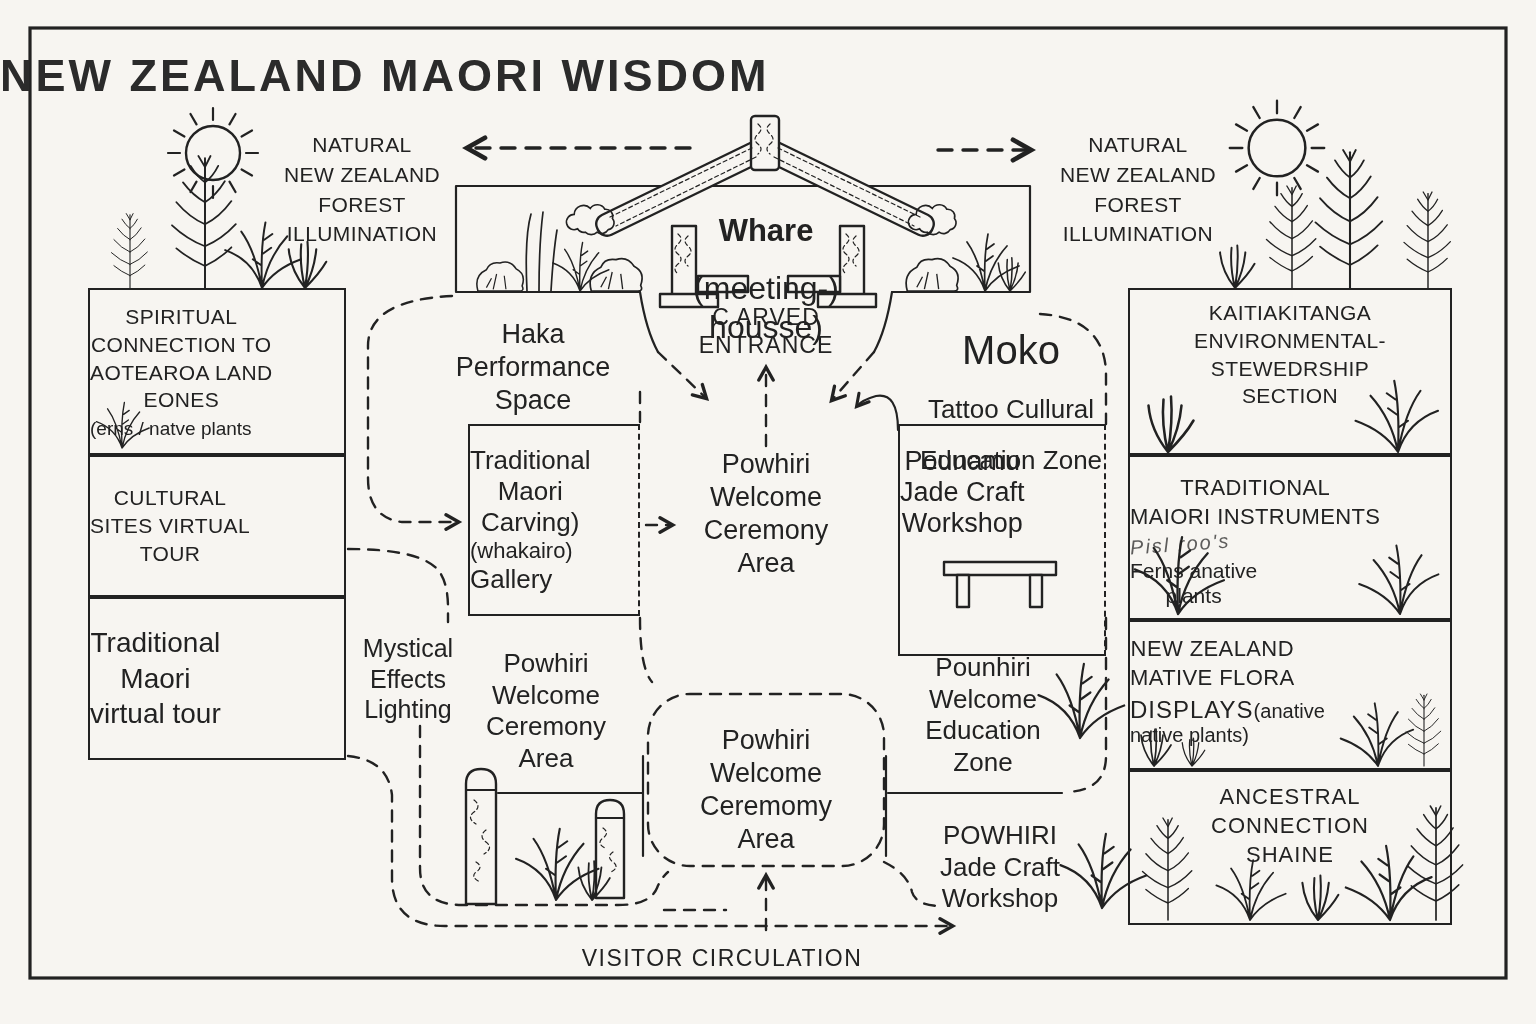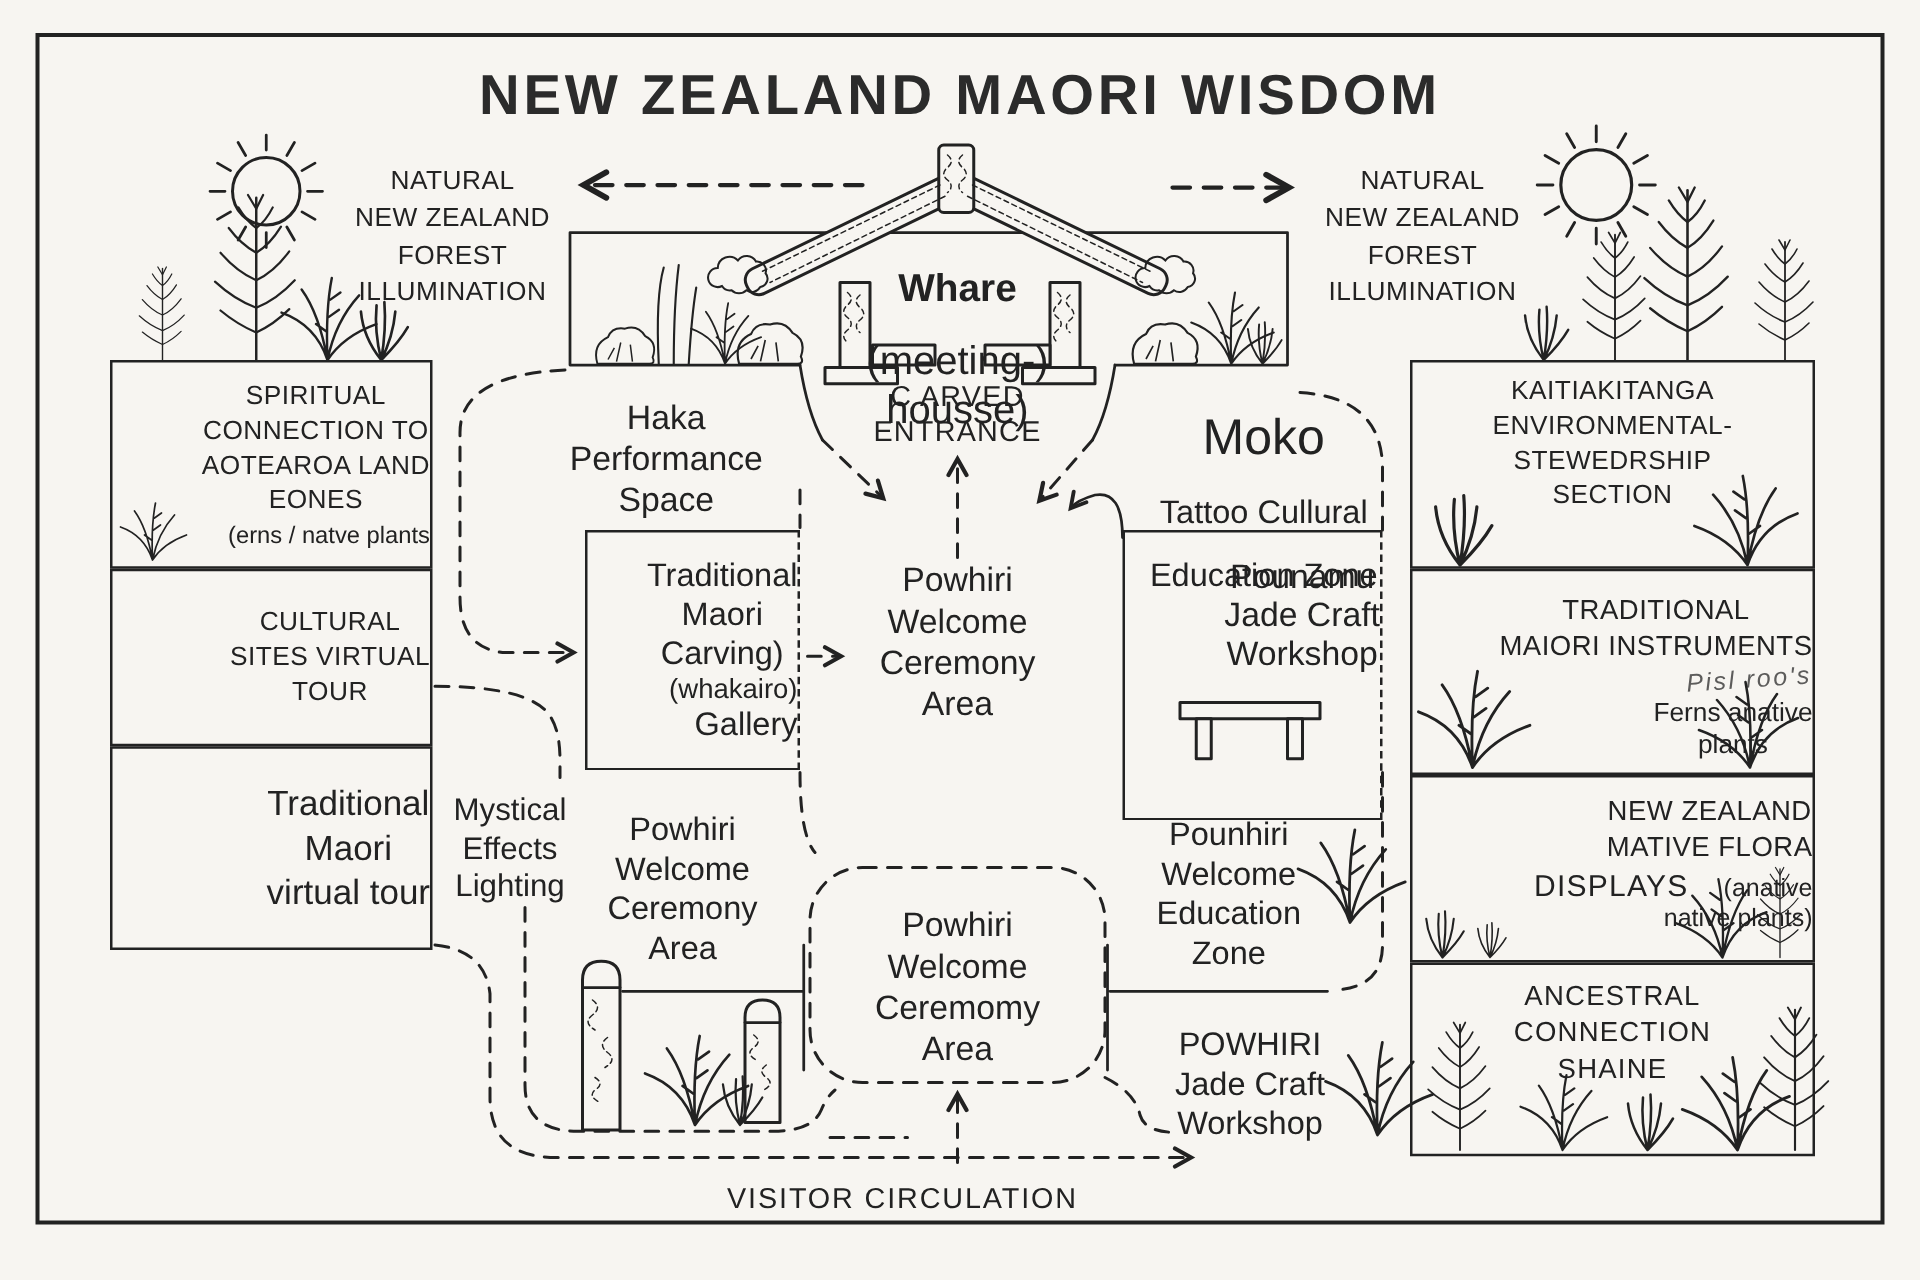--- a/index.html
+++ b/index.html
@@ -11,23 +11,23 @@
   svg.art{position:absolute;left:0;top:0;z-index:1;}
   .ln{fill:none;stroke:#222;stroke-width:2.2;stroke-linecap:round;stroke-linejoin:round;}
   .lnf{fill:#f7f5f1;stroke:#222;stroke-width:2.4;stroke-linejoin:round;}
   .d1{fill:none;stroke:#222;stroke-width:2.4;stroke-linecap:round;stroke-dasharray:11 9;}
   .d2{fill:none;stroke:#222;stroke-width:3.4;stroke-linecap:round;stroke-dasharray:14 11;}
   .plant{fill:none;stroke:#222;stroke-width:1.7;stroke-linecap:round;}
   .carve{fill:none;stroke:#222;stroke-width:1.2;stroke-linecap:round;stroke-dasharray:4 3;}
   .lbl{position:absolute;z-index:3;text-align:center;white-space:pre-line;line-height:1.22;}
   .caps{letter-spacing:.6px;}
   .box{position:absolute;z-index:2;border:2.6px solid #222;box-sizing:border-box;
-       display:flex;flex-direction:column;align-items:flex-end;justify-content:center;
+       display:flex;flex-direction:column;align-items:flex-start;justify-content:center;
        text-align:center;white-space:pre-line;background:transparent;}
-  .title{position:absolute;left:0;right:0;top:50px;z-index:3;text-align:center;
+  .title{position:absolute;left:0;right:0;top:50px;z-index:3;text-align:left;
          font-size:45px;font-weight:bold;letter-spacing:3px;color:#2b2b2b;}
   .natural{font-size:21px;line-height:1.42;letter-spacing:.4px;width:260px;}
   .z27{font-size:27px;}
   .z26{font-size:26px;}
   .capsbox{font-size:21px;line-height:1.32;letter-spacing:.4px;}
   .note{font-size:19px;margin-top:4px;}
   .big{font-size:28px;line-height:1.28;}
   .scribble{font-style:italic;opacity:.72;transform:rotate(-4deg);letter-spacing:2px;font-size:20px;margin:2px 0;}
 </style>
 </head>
@@ -219,21 +219,21 @@
 <div class="box" style="left:1128px;top:455px;width:324px;height:165px;justify-content:flex-start;padding-top:16px;">
   <div class="capsbox" style="font-size:22px;">TRADITIONAL
 MAIORI INSTRUMENTS</div>
   <div class="scribble">Pisl roo's</div>
   <div style="font-size:21px;line-height:1.2;">Ferns anative
 plants</div>
 </div>
 <div class="box" style="left:1128px;top:620px;width:324px;height:150px;justify-content:flex-start;padding-top:12px;">
   <div class="capsbox" style="font-size:22px;">NEW ZEALAND
 MATIVE FLORA</div>
-  <div style="display:flex;align-items:baseline;gap:28px;margin-top:4px;">
+  <div style="display:flex;align-items:baseline;gap:0;margin-top:4px;">
     <span style="font-size:24px;letter-spacing:1px;">DISPLAYS</span>
     <span style="font-size:20px;">(anative</span>
   </div>
   <div style="font-size:20px;">native plants)</div>
 </div>
 <div class="box capsbox" style="left:1128px;top:770px;width:324px;height:155px;font-size:22px;letter-spacing:1px;align-items:center;padding-bottom:44px;">ANCESTRAL
 CONNECTION
 SHAINE</div>
 
 <div class="lbl z27" style="left:413px;top:318px;width:240px;">Haka

